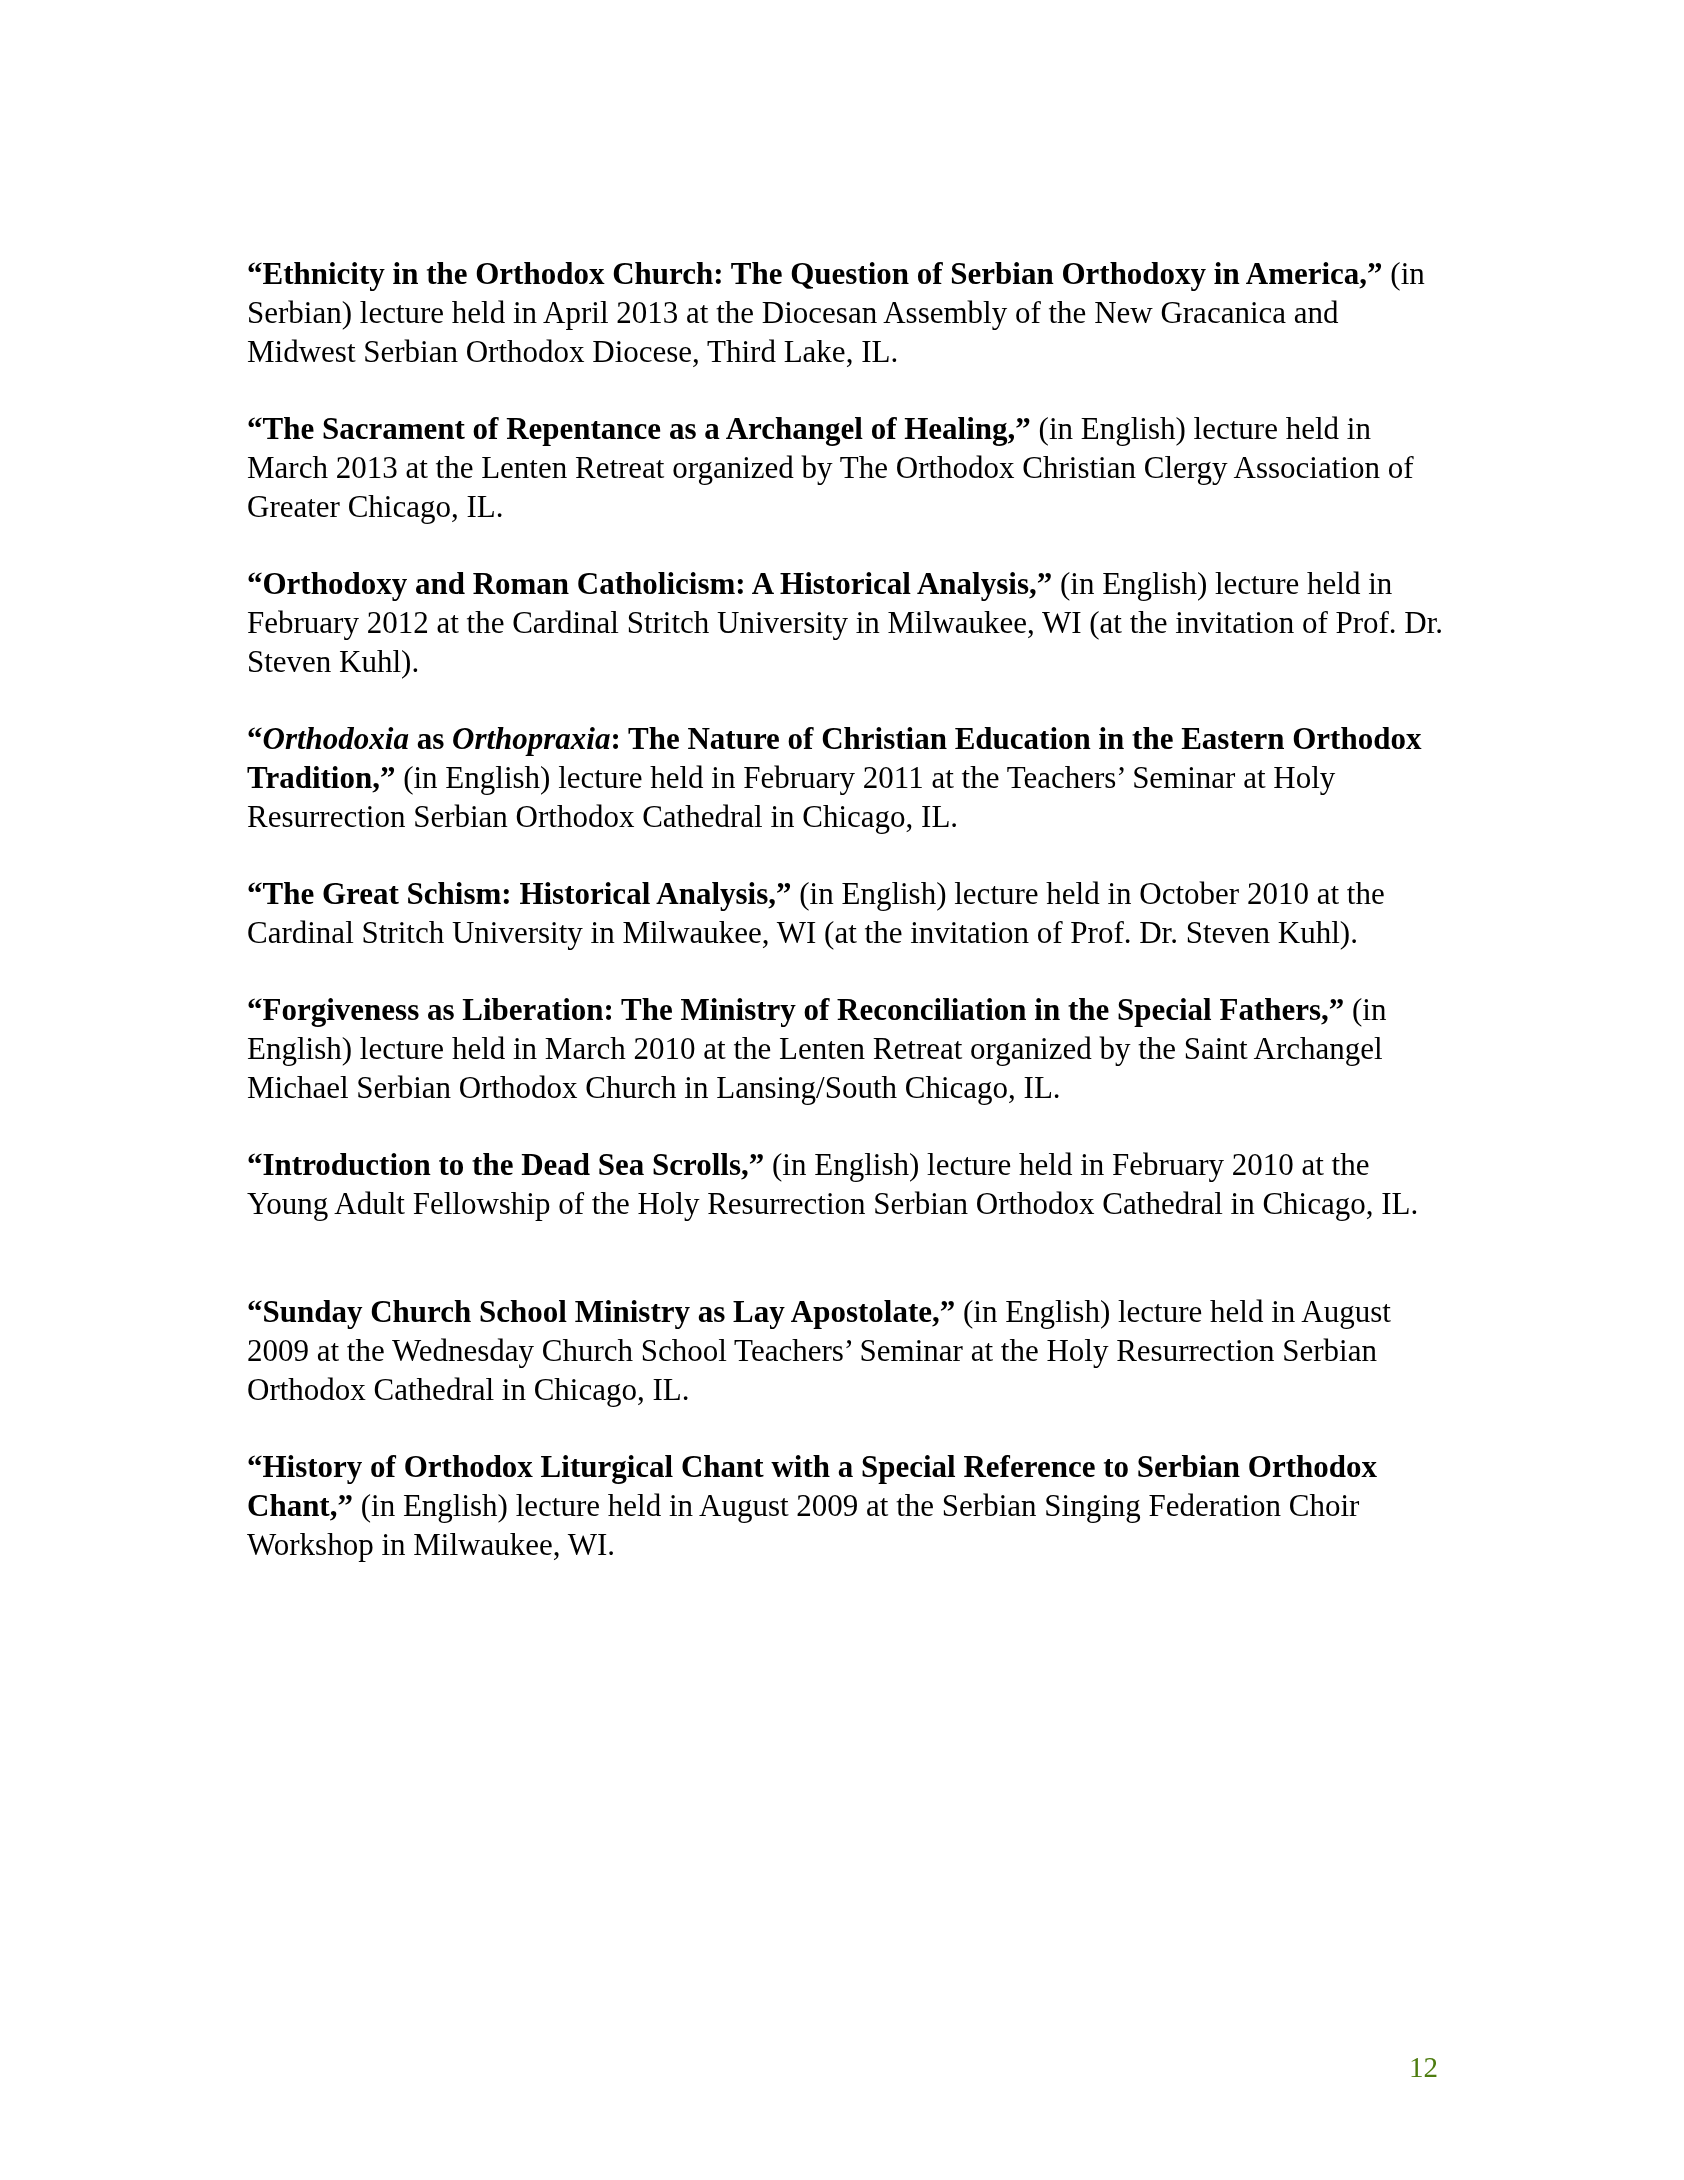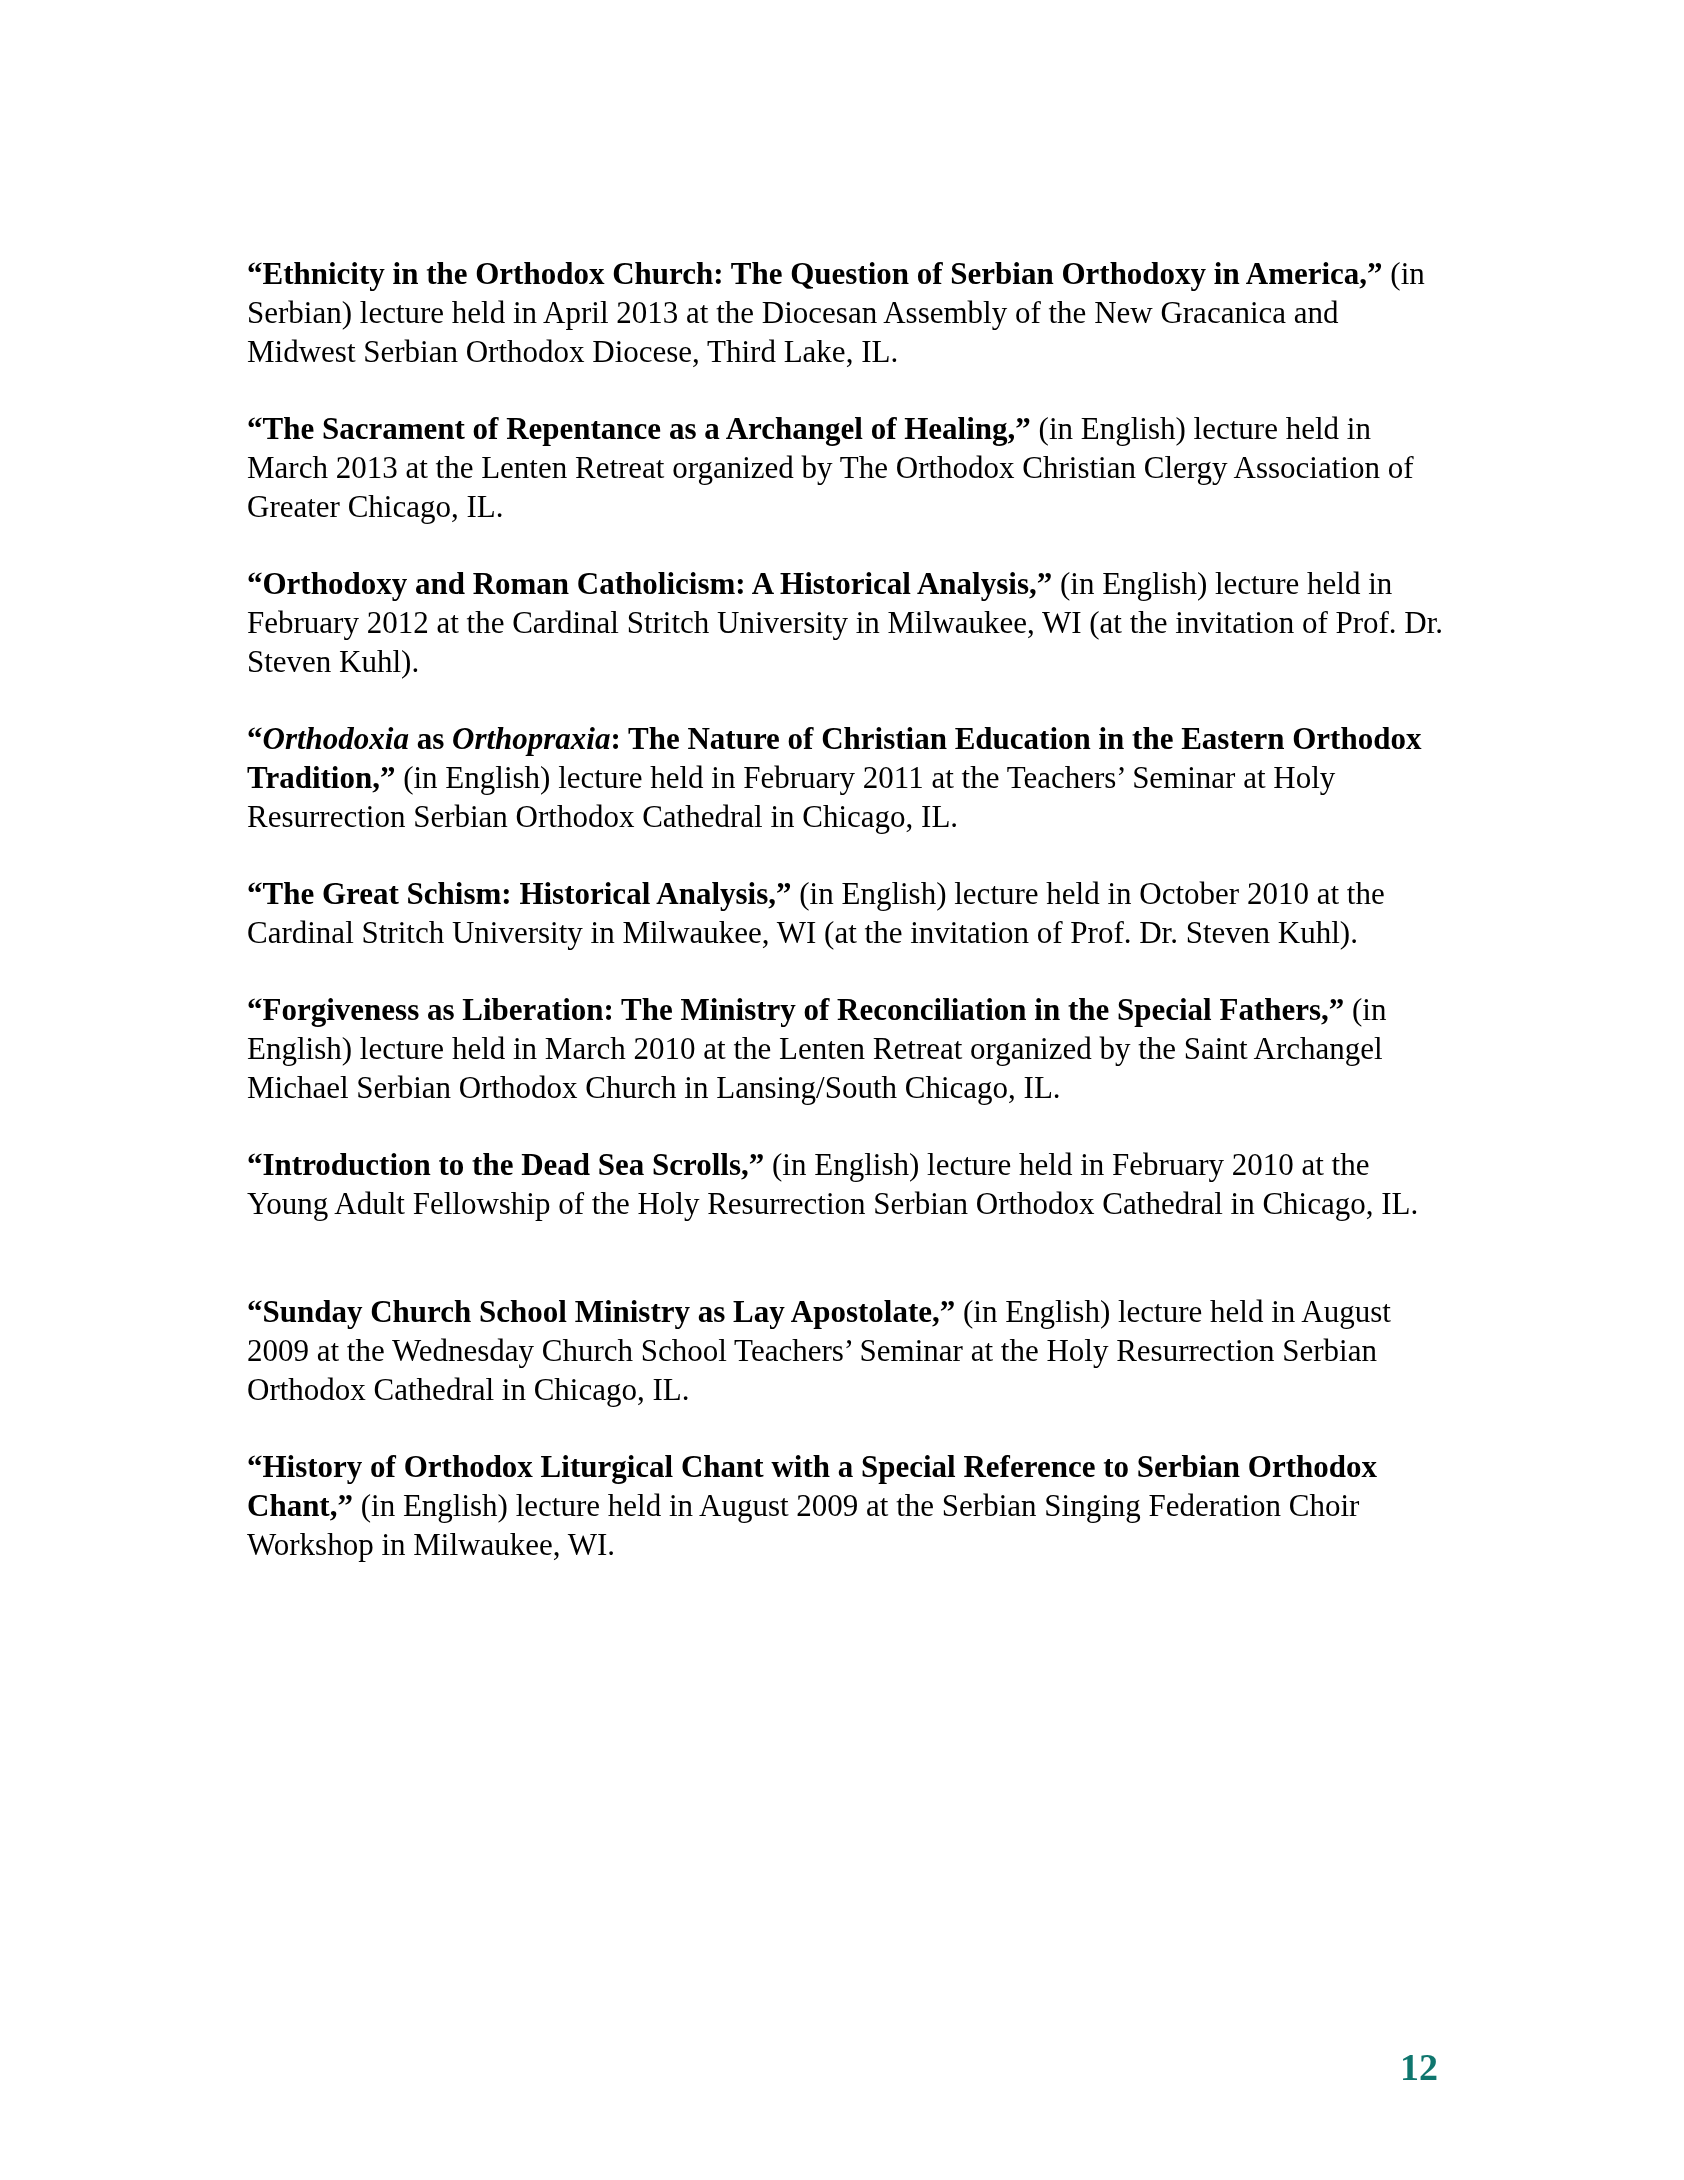--- a/index.html
+++ b/index.html
@@ -33,24 +33,23 @@
   p.para b {
     font-weight: bold;
   }
   .extra-gap {
     height: 31px;
   }
   .page-number {
     position: absolute;
     top: 2049px;
     right: 247px;
-    font-size: 38px;
+    font-size: 29px;
     line-height: 36px;
-    color: #0f766e;
-    font-weight: bold;
+    color: #4d7c0f;
   }
 </style>
 </head>
 <body>
 
 <div class="page">
   <div class="content">
 
     <p class="para"><b>“Ethnicity in the Orthodox Church: The Question of Serbian Orthodoxy in America,”</b><span> (in Serbian) lecture held in April 2013 at the Diocesan Assembly of the New Gracanica and Midwest Serbian Orthodox Diocese, Third Lake, IL.</span></p>
 

